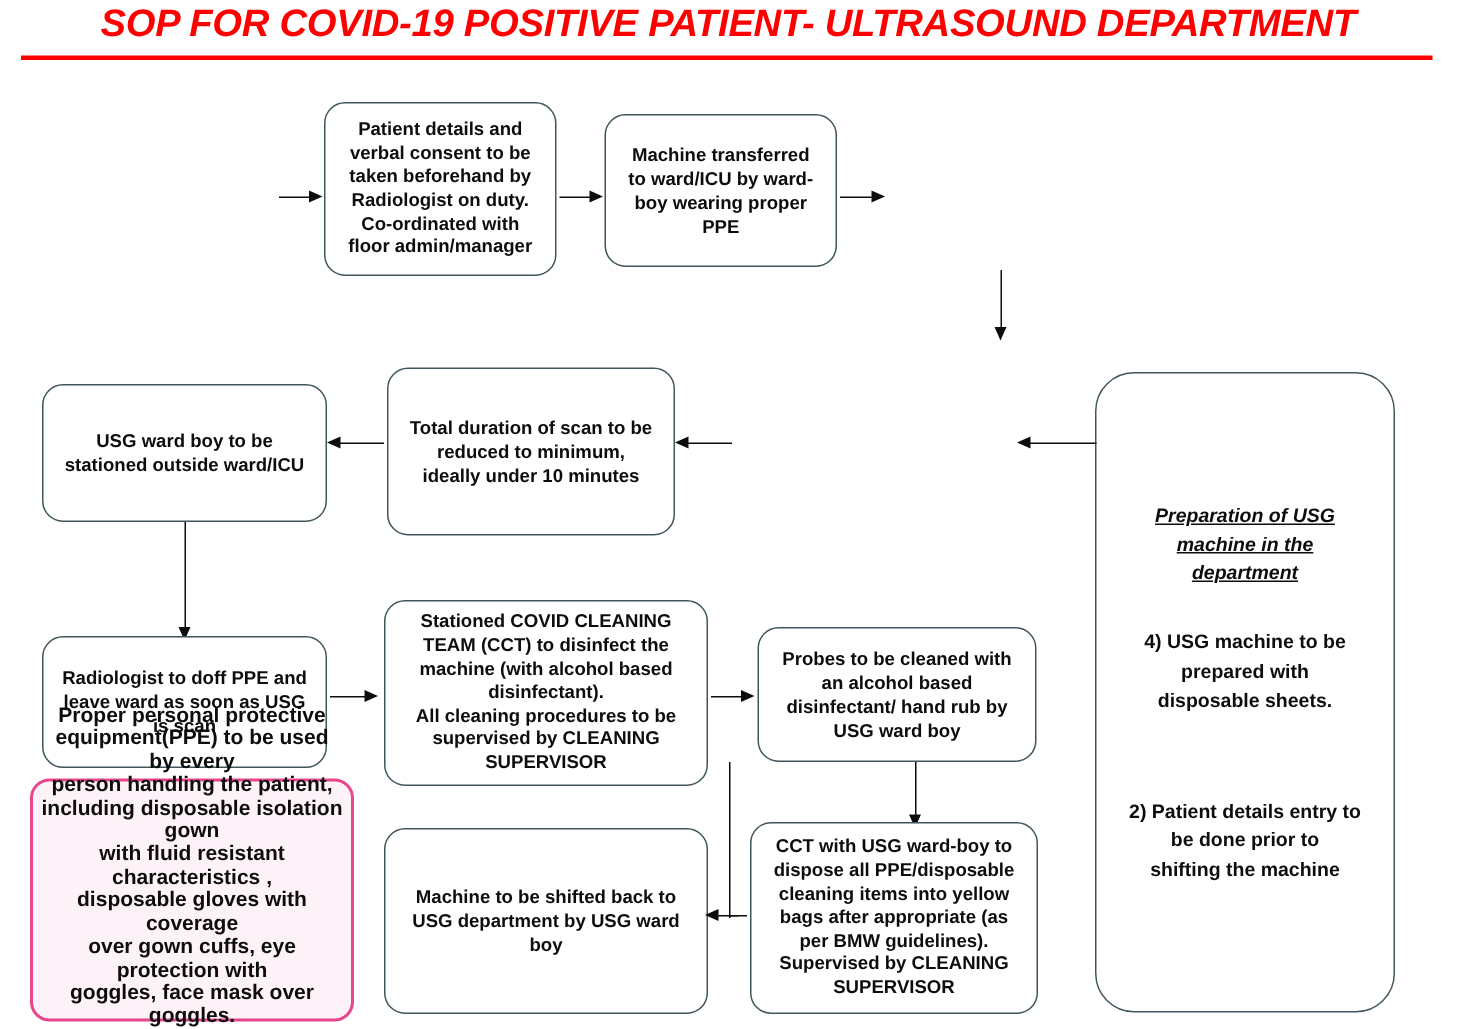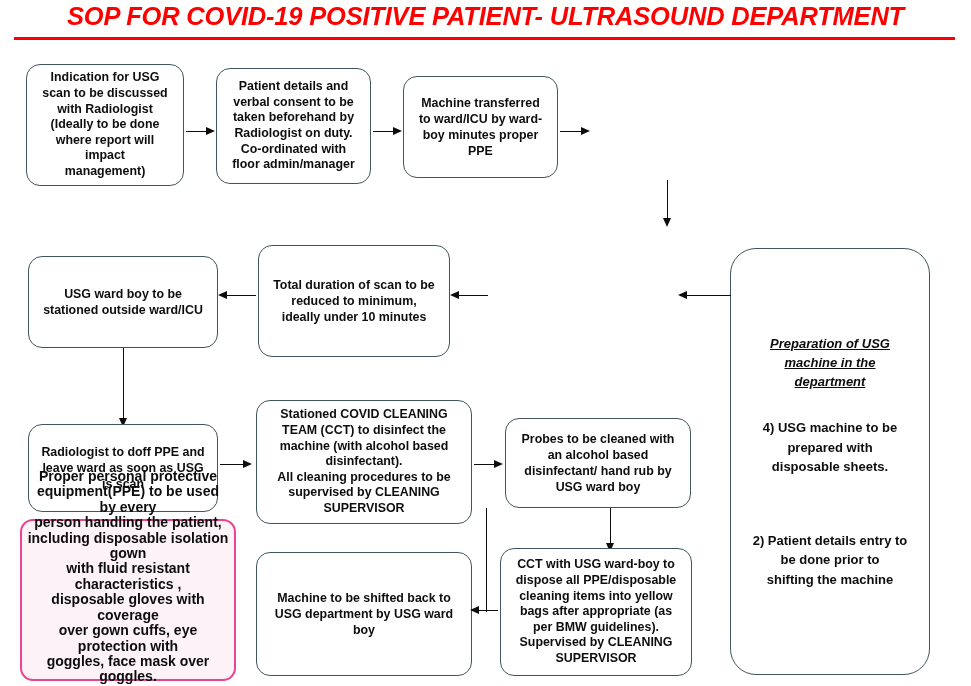--- a/index.html
+++ b/index.html
@@ -129,38 +129,31 @@
   }
 </style>
 </head>
 <body>
 
 <div id="canvas">
 
   <div id="title">SOP FOR COVID-19 POSITIVE PATIENT- ULTRASOUND  DEPARTMENT</div>
   <div id="title-rule"></div>
 
-  <div class="node tight" style="left:26px;  top:64px;  width:158px; height:122px;">Indication for USG
-scan to be discussed
-with Radiologist
-(Ideally to be done
-where report will
-impact
-management)</div>
 
   <div class="node tight" style="left:216px; top:68px;  width:155px; height:116px;">Patient details and
 verbal consent to be
 taken beforehand by
 Radiologist  on duty.
 Co-ordinated with
 floor admin/manager</div>
 
   <div class="node" style="left:403px; top:76px;  width:155px; height:102px;">Machine transferred
 to ward/ICU by ward-
-boy minutes proper
+boy wearing proper
 PPE</div>
 
 
   <div class="conn h" style="left:186px; top:131px; width:23px;"></div>
   <div class="arrowhead right" style="left:206px; top:126.5px;"></div>
 
   <div class="conn h" style="left:373px; top:131px; width:23px;"></div>
   <div class="arrowhead right" style="left:393px; top:126.5px;"></div>
 
   <div class="conn h" style="left:560px; top:131px; width:24px;"></div>

